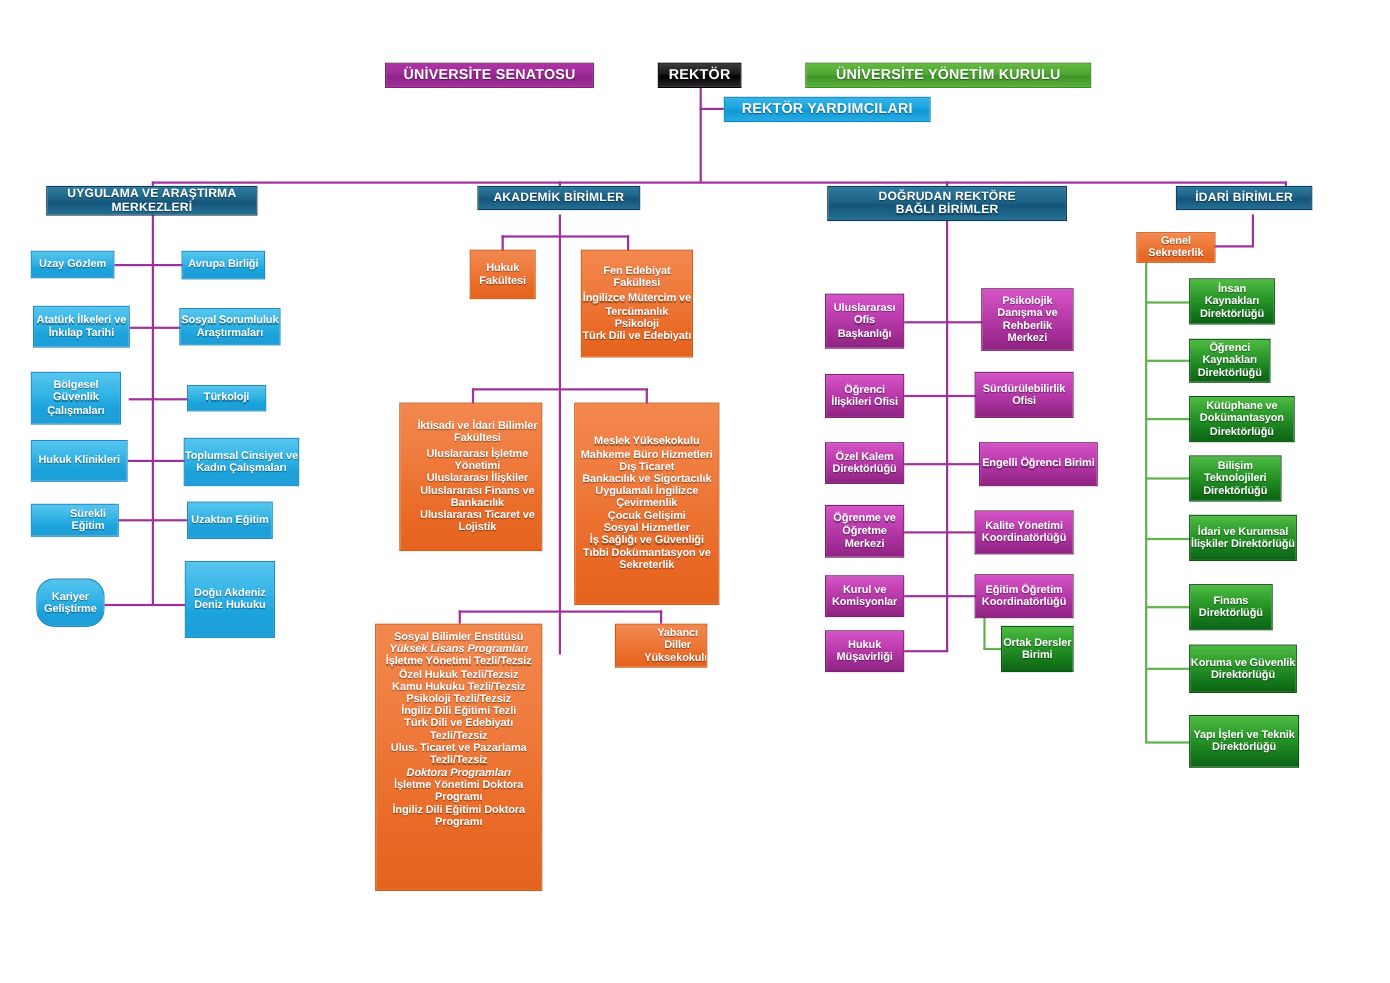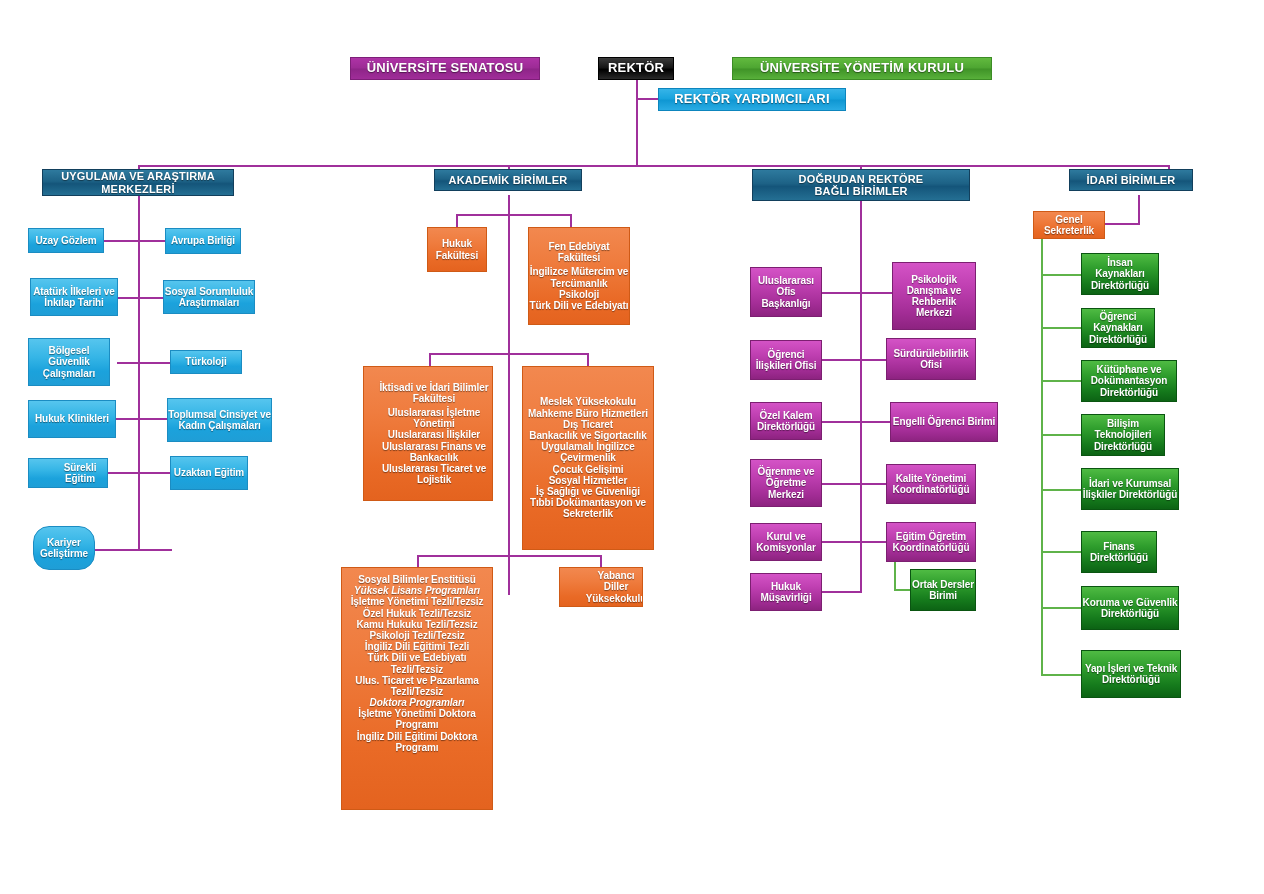--- a/index.html
+++ b/index.html
@@ -225,20 +225,23 @@
   </div>
   <div class="node n-blue" style="left:170px; top:350px; width:72px; height:24px;">
     <span class="ttl">Türkoloji</span>
   </div>
   <div class="node n-blue" style="left:167px; top:398px; width:105px; height:44px;">
     <span class="ttl">Toplumsal Cinsiyet ve Kadın Çalışmaları</span>
   </div>
   <div class="node n-blue" style="left:170px; top:456px; width:78px; height:34px;">
     <span class="ttl">Uzaktan Eğitim</span>
   </div>
+  <div class="node n-blue" style="left:168px; top:510px; width:82px; height:70px;">
+    <span class="ttl">Doğu Akdeniz Deniz Hukuku</span>
+  </div>
 
   <div class="node n-orange" style="left:427px; top:227px; width:60px; height:45px;">
     <span class="ttl">Hukuk Fakültesi</span>
   </div>
 
   <div class="node n-orange" style="left:528px; top:227px; width:102px; height:98px;">
     <span class="ttl">Fen Edebiyat Fakültesi</span>
     <span class="gap"></span>
     <span class="sub">İngilizce Mütercim ve Tercümanlık</span>
     <span class="sub">Psikoloji</span>
@@ -297,21 +300,21 @@
   <div class="node n-magenta" style="left:750px; top:459px; width:72px; height:48px;">
     <span class="ttl">Öğrenme ve Öğretme Merkezi</span>
   </div>
   <div class="node n-magenta" style="left:750px; top:523px; width:72px; height:38px;">
     <span class="ttl">Kurul ve Komisyonlar</span>
   </div>
   <div class="node n-magenta" style="left:750px; top:573px; width:72px; height:38px;">
     <span class="ttl">Hukuk Müşavirliği</span>
   </div>
 
-  <div class="node n-magenta" style="left:892px; top:262px; width:84px; height:68px;">
+  <div class="node n-magenta" style="left:892px; top:262px; width:84px; height:57px;">
     <span class="ttl">Psikolojik Danışma ve Rehberlik Merkezi</span>
   </div>
   <div class="node n-magenta" style="left:886px; top:338px; width:90px; height:42px;">
     <span class="ttl">Sürdürülebilirlik Ofisi</span>
   </div>
   <div class="node n-magenta" style="left:890px; top:402px; width:108px; height:40px;">
     <span class="ttl">Engelli Öğrenci Birimi</span>
   </div>
   <div class="node n-magenta" style="left:886px; top:464px; width:90px; height:40px;">
     <span class="ttl">Kalite Yönetimi Koordinatörlüğü</span>

